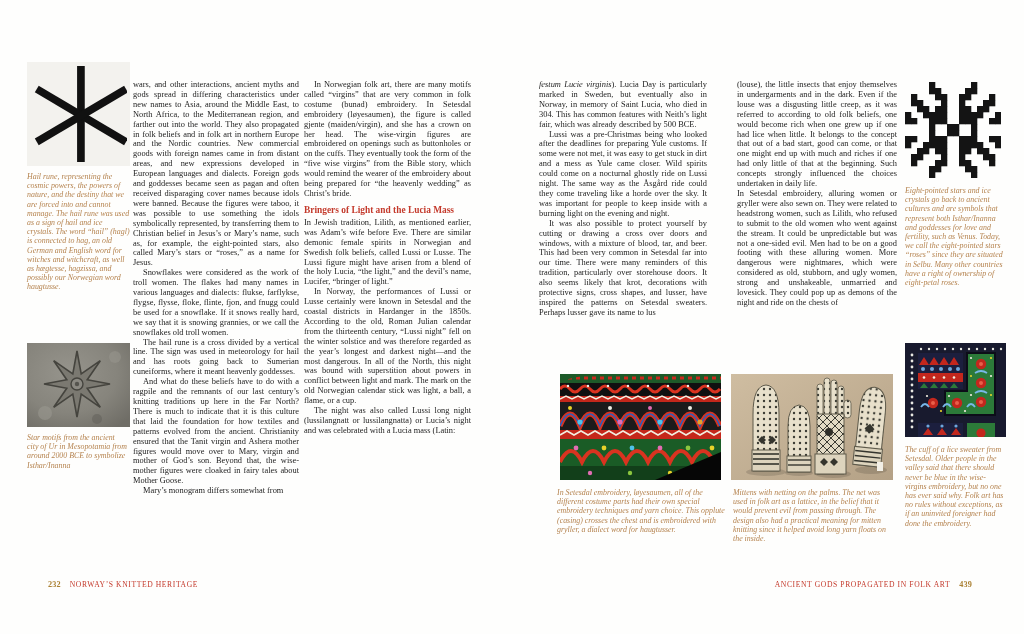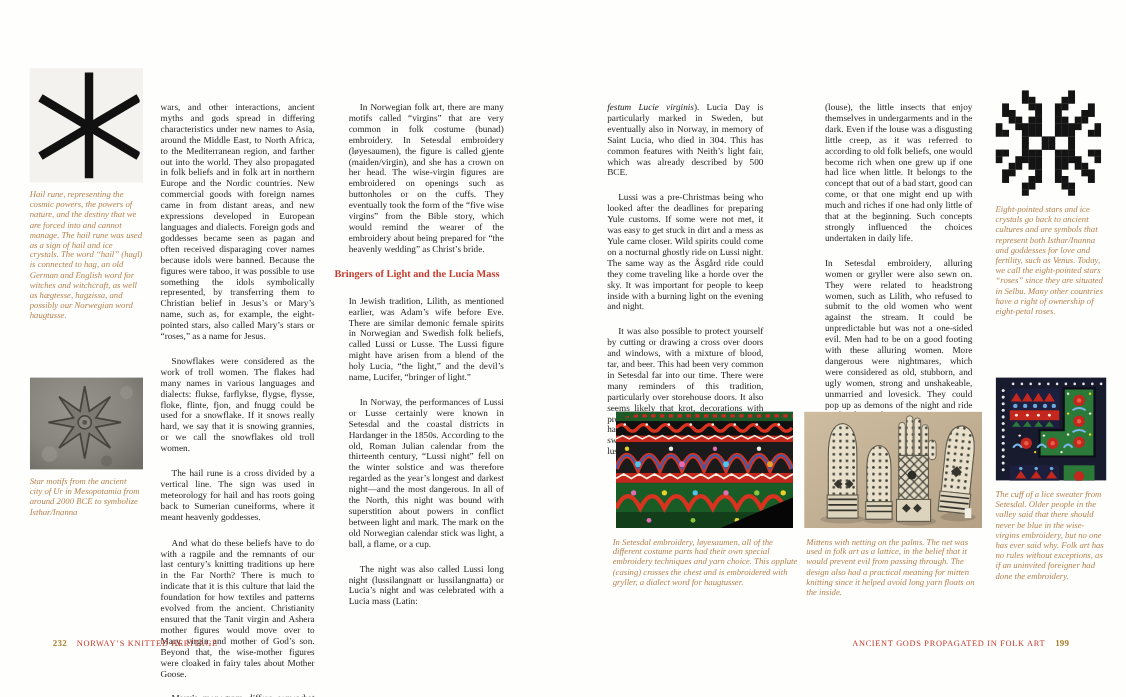--- a/index.html
+++ b/index.html
@@ -1,21 +1,21 @@
 <!DOCTYPE html>
 <html><head>
 <meta charset="utf-8">
 <style>
   html,body{margin:0;padding:0;background:#e8e8e8;}
   .spread{position:relative;width:1024px;height:634px;background:#fefefd;overflow:hidden;
           font-family:"Liberation Serif",serif;color:#1c1c1c;}
   .abs{position:absolute;}
   
   .col{font-size:8.4px;line-height:9.9px;text-align:justify;}
-  .col p{margin:13px;}
+  .col p{margin:0;}
   .col p.ind{text-indent:10px;}
   .heading{font-family:"Liberation Serif",serif;font-weight:bold;color:#c43a2c;
            font-size:9.4px;line-height:11px;margin:6px 0 2px 0 !important;text-align:left;text-indent:0 !important;}
   .ital{font-style:italic;}
   
   .cap{font-size:7.9px;line-height:9.2px;font-style:italic;color:#b5834f;text-align:left;}
   
   .photo{overflow:hidden;}
   .photo svg{display:block;}
   
@@ -419,16 +419,16 @@
         </g>
       <rect x="62" y="80" width="28" height="14" fill="#2c7a39"></rect>
       <circle cx="76" cy="90" r="4.6" fill="#c3271d"></circle>
     </svg>
   </div>
 
   <div class="abs cap" style="left:905px;top:445px;width:100px;">The cuff of a lice sweater from Setesdal. Older people in the valley said that there should never be blue in the wise-virgins embroidery, but no one has ever said why. Folk art has no rules without exceptions, as if an uninvited foreigner had done the embroidery.</div>
 
   <div class="abs footer" style="right:52px;top:580px;">
     <span class="foottitle">ANCIENT GODS PROPAGATED IN FOLK ART</span>
-    <span class="pagenum">199</span>
+    <span class="pagenum">439</span>
   </div>
 
 </div>
 
 </body></html>

